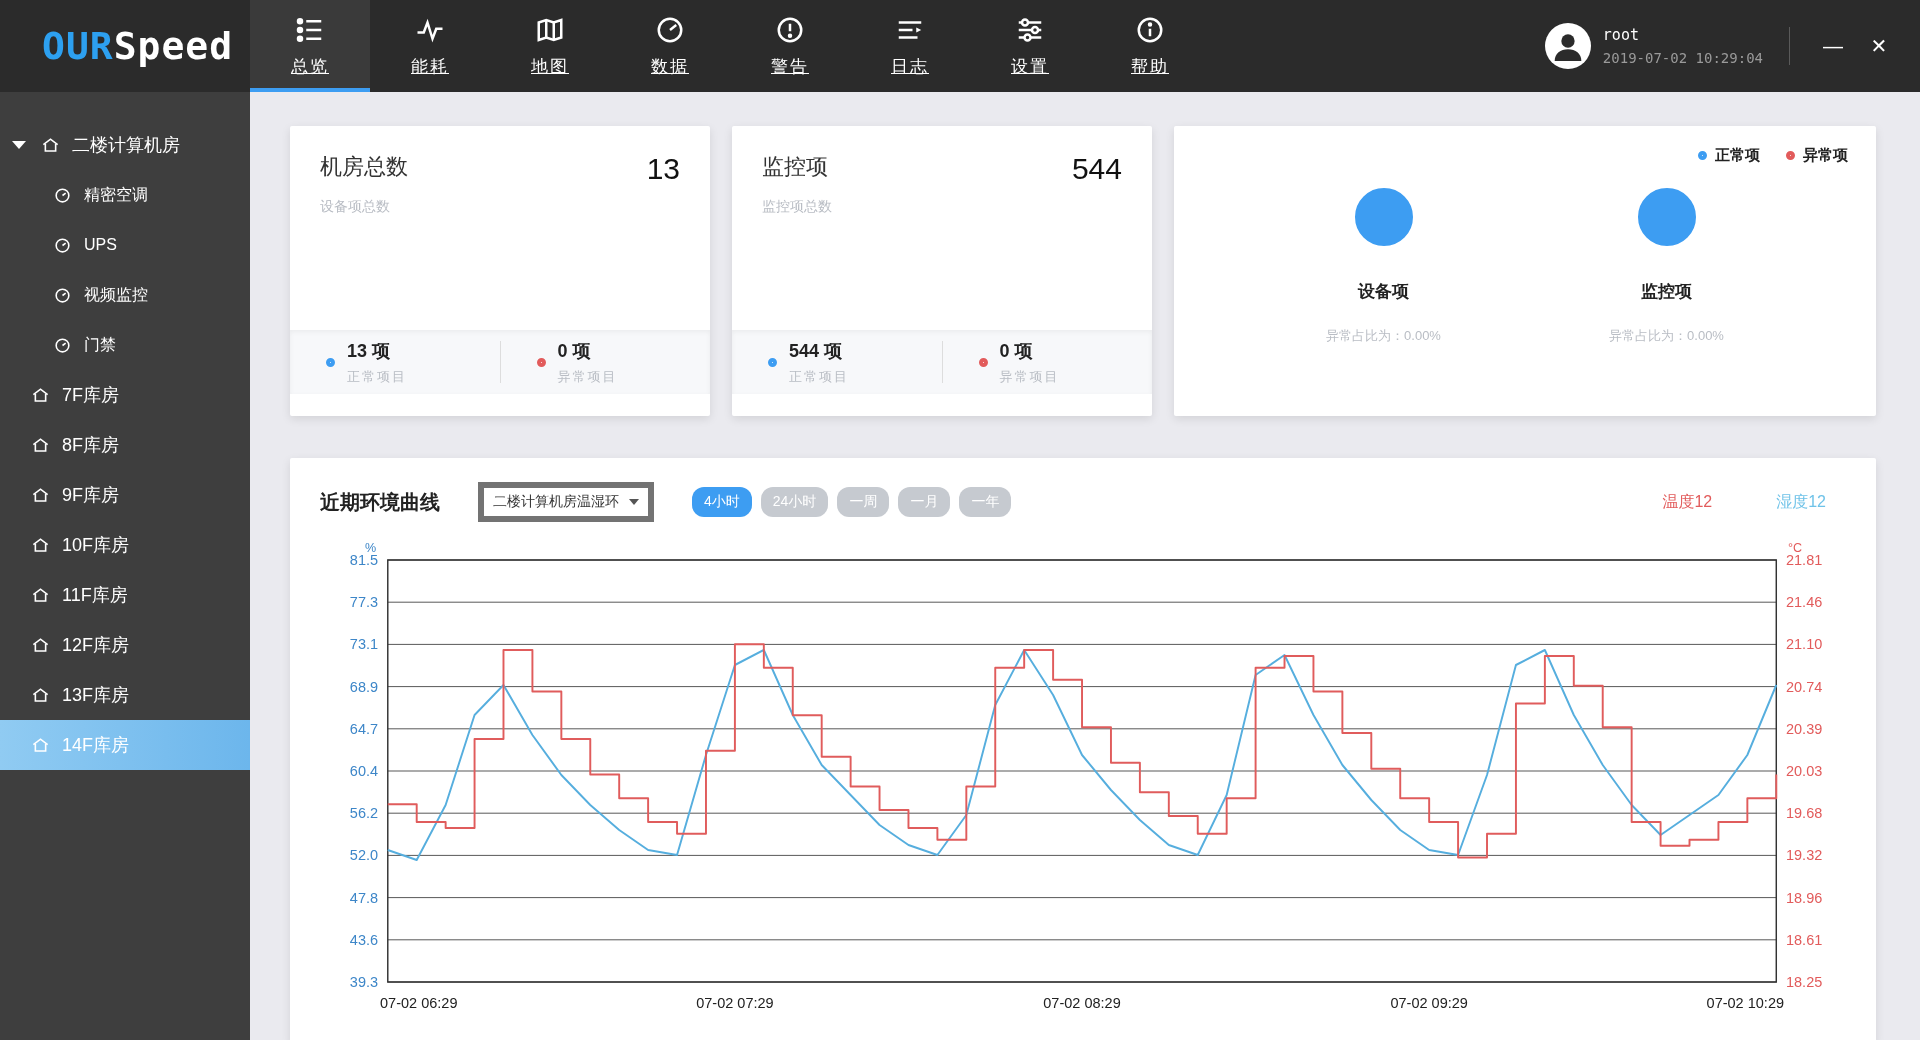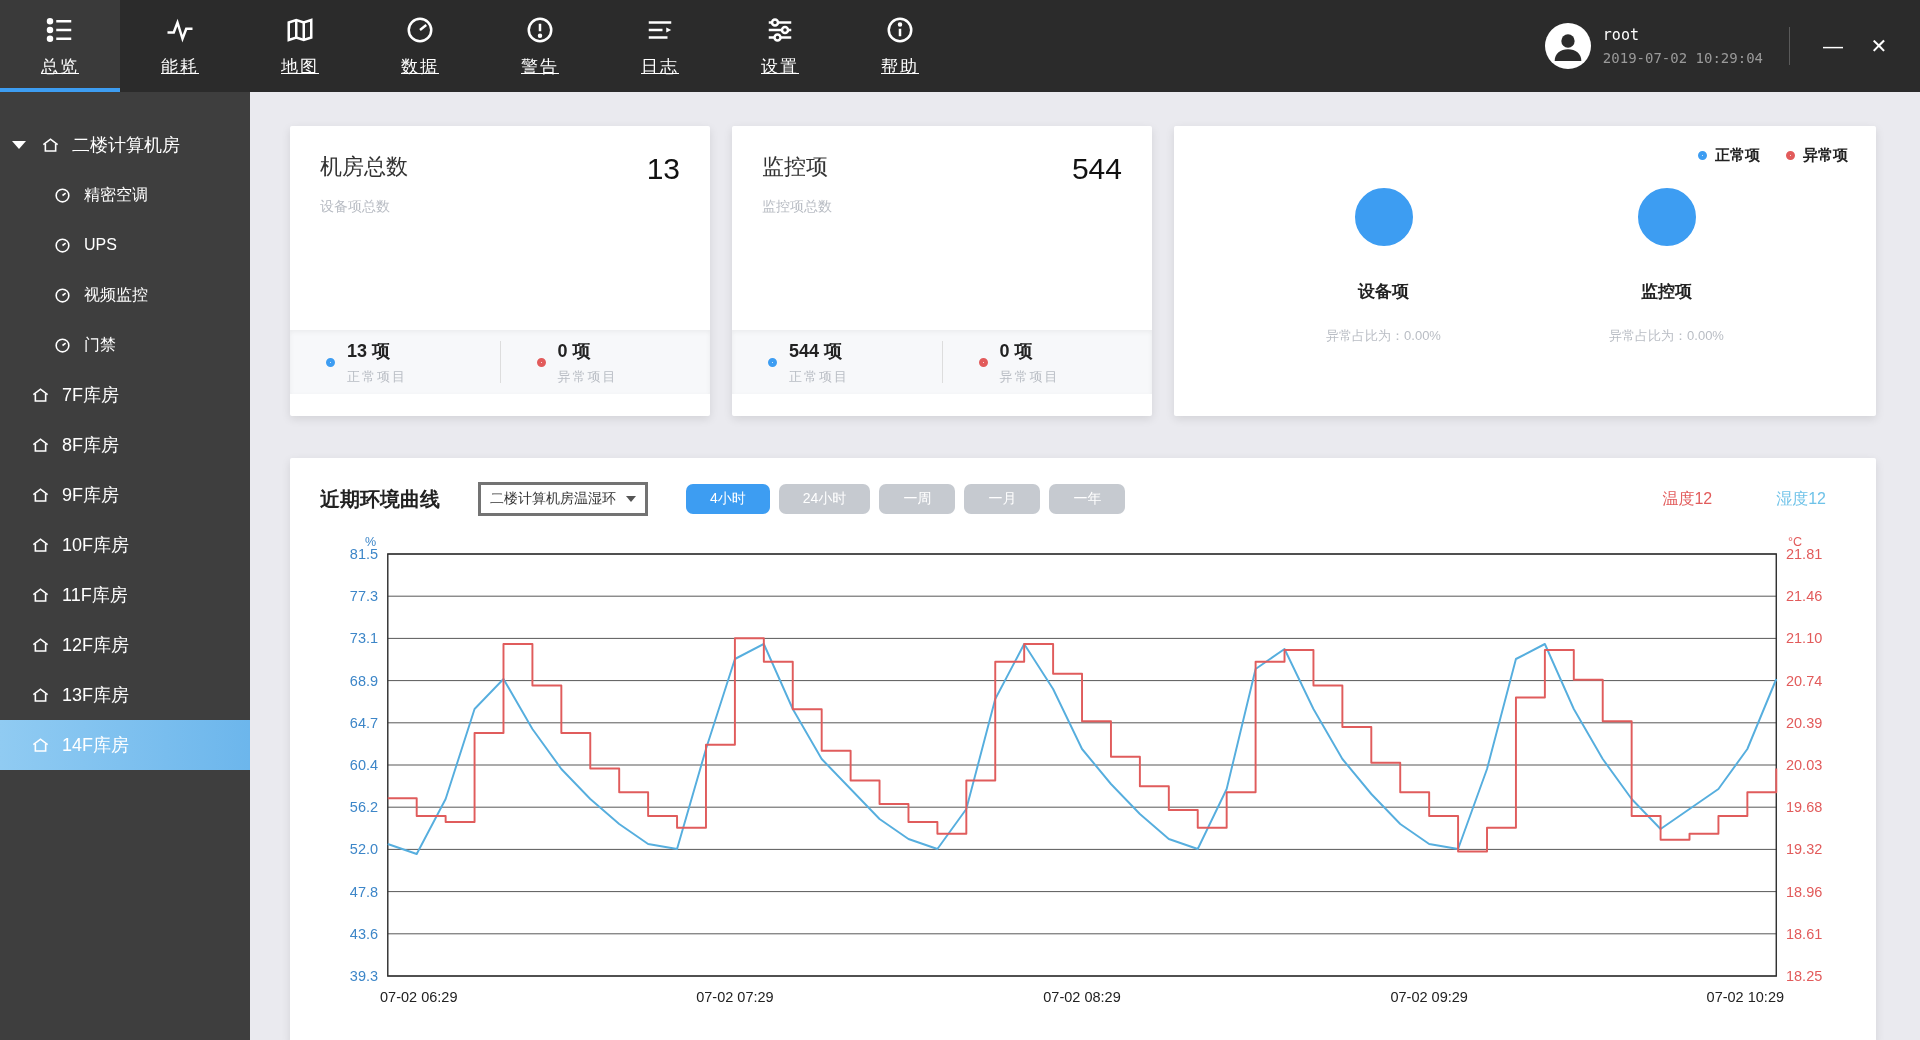--- a/index.html
+++ b/index.html
@@ -62,35 +62,39 @@
   .donuts-row { display:flex; justify-content:space-around; margin-top:42px; padding:0 40px; }
   .donut-block { display:flex; flex-direction:column; align-items:center;gap:16px; }
   .donut { width:56px; height:56px; border:29px solid #3d9df2; border-radius:50%; background:#fff; }
   .donut-label { margin-top:18px; font-size:17px; font-weight:bold; color:#222; }
   .donut-sub { margin-top:8px; font-size:13px; color:#b9bdc4; }
 
   
   .chart-card { width:100%; height:585px; padding:24px 30px 10px 30px; }
   .chart-header { display:flex; align-items:center; gap:32px; }
   .chart-title { font-size:20px; font-weight:bold; color:#222; margin-right:6px; }
-  .chart-select { border:3px solid #737373; display:flex; align-items:center; gap:10px; padding:5px 9px; font-size:14px; color:#333; background:#fff; cursor:pointer; }
+  .chart-select { border:6px solid #737373; display:flex; align-items:center; gap:10px; padding:5px 9px; font-size:14px; color:#333; background:#fff; cursor:pointer; }
   .select-caret { width:0; height:0; border-left:5px solid transparent; border-right:5px solid transparent; border-top:6px solid #555; }
   .range-btns { display:flex; gap:9px; margin-left:6px; }
-  .range-btn { padding:6px 24px; font-size:14px; color:#fff; background:#c6cad0; border-radius:7px; cursor:pointer; }
+  .range-btn { padding:6px 12px; font-size:14px; color:#fff; background:#c6cad0; border-radius:12px; cursor:pointer; }
   .range-btn.active { background:#3d9df2; }
   .chart-legends { margin-left:auto; display:flex; gap:64px; font-size:16px; padding-right:20px; }
   .legend-temp { color:#e25b5b; cursor:pointer; }
   .legend-humi { color:#6ec2e8; cursor:pointer; }
   .chart-wrap { margin-top:14px; }
   #env-chart { width:100%; height:482px; display:block; }
 </style>
 </head>
 <body>
 
 <header class="topbar">
+  <div class="logo">
+    <span class="p1">OUR</span>
+      <span class="p2">Speed</span>
+  </div>
 
   <nav class="topnav">
     <div class="nav-item active">
       <span class="nav-icon">
         <svg viewBox="0 0 24 24">
             <g stroke="#fff" stroke-width="2" fill="none">
               <circle cx="4" cy="5" r="1.6" fill="#fff"></circle>
               <line x1="9" y1="5" x2="21" y2="5"></line>
               <circle cx="4" cy="12" r="1.6" fill="#fff"></circle>
               <line x1="9" y1="12" x2="21" y2="12"></line>

